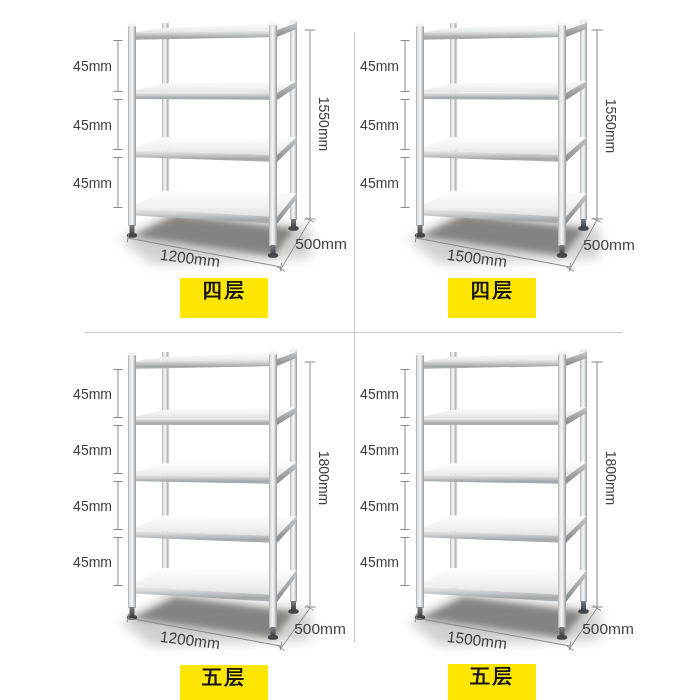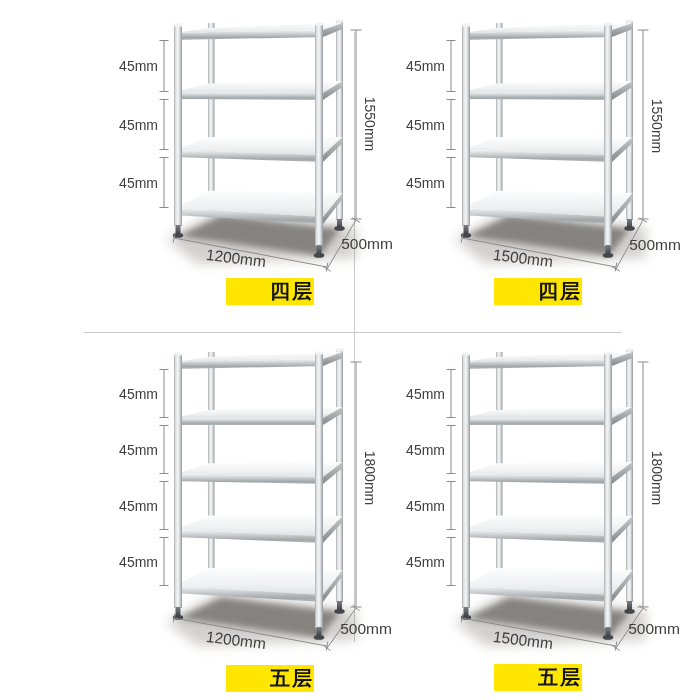--- a/index.html
+++ b/index.html
@@ -2,27 +2,27 @@
 <html style="--bg: #ffffff; --label-bg: #ffe600; --label-text: #141414; --divider: #c8c8c8;"><head>
 <meta charset="utf-8">
 <style>
   html,body{margin:0;padding:0;}
   body{
     width:700px;height:700px;overflow:hidden;position:relative;
     font-family:"Liberation Sans","DejaVu Sans",sans-serif;
     background:#ffffff;
   }
   #canvas{position:absolute;left:0;top:0;width:700px;height:700px;background:var(--bg,#fff);}
-  .panel{position:absolute;margin-left:46px;}
+  .panel{position:absolute;}
   .panel svg{position:absolute;left:0;top:0;display:block;}
   .divider{position:absolute;background:var(--divider,#c8c8c8);}
   .tier-label{
-    position:absolute;width:88px;height:27px;line-height:27px;
+    position:absolute;width:88px;height:40px;line-height:27px;
     background:var(--label-bg,#ffe600);color:var(--label-text,#141414);
-    text-align:right;font-size:20px;font-weight:600;letter-spacing:2px;
+    text-align:center;font-size:20px;font-weight:600;letter-spacing:2px;font-family:Liberation Mono, monospace;
   }
   svg text{font-family:"Liberation Sans","DejaVu Sans",sans-serif;}
 </style>
 </head>
 <body>
 
 <div id="canvas">
 
   <div class="divider" style="left:354px;top:32px;width:1px;height:610px;"></div>
   <div class="divider" style="left:84px;top:332px;width:538px;height:1px;"></div>

